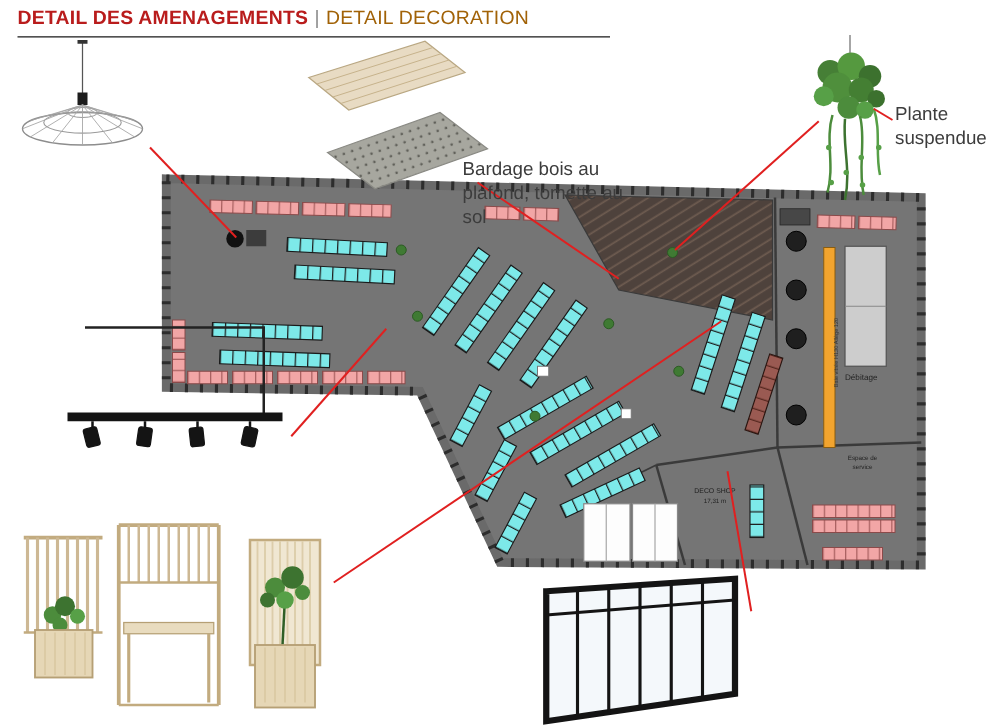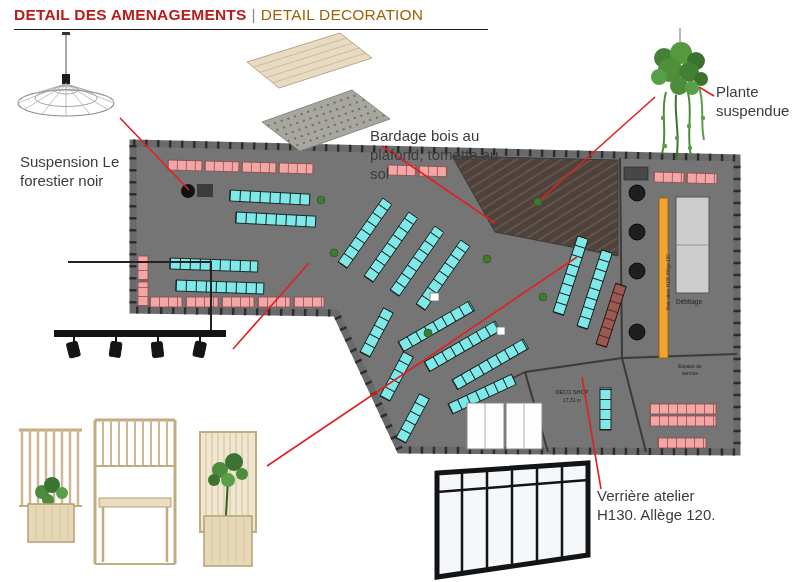--- a/index.html
+++ b/index.html
@@ -319,18 +319,16 @@
       <line x1="120" y1="118" x2="189" y2="190"></line>
       <line x1="382" y1="146" x2="495" y2="223"></line>
       <line x1="655" y1="97" x2="540" y2="200"></line>
       <line x1="714" y1="96" x2="699" y2="87"></line>
       <line x1="233" y1="349" x2="309" y2="263"></line>
       <line x1="267" y1="466" x2="577" y2="257"></line>
       <line x1="601" y1="489" x2="582" y2="377"></line>
     </g>
   </svg>
 
-  <div class="label" style="left:20px; top:152px; width:108px;">Suspension Le forestier noir</div>
   <div class="label" style="left:370px; top:126px; width:150px;">Bardage bois au plafond, tomette au sol</div>
   <div class="label" style="left:716px; top:82px; width:75px;">Plante suspendue</div>
-  <div class="label" style="left:597px; top:486px; width:135px;">Verrière atelier H130. Allège 120.</div>
 
 </div>
 
 </body></html>

